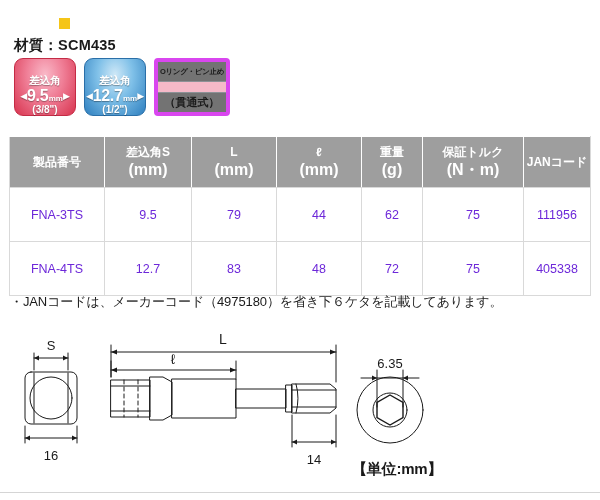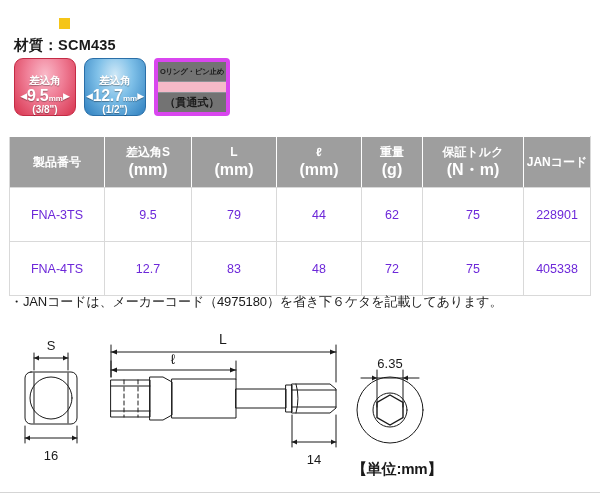--- a/index.html
+++ b/index.html
@@ -291,21 +291,21 @@
     </tr>
   </thead>
   <tbody>
     <tr>
       <td>FNA-3TS</td>
       <td>9.5</td>
       <td>79</td>
       <td>44</td>
       <td>62</td>
       <td>75</td>
-      <td>228901</td>
+      <td>111956</td>
     </tr>
     <tr>
       <td>FNA-4TS</td>
       <td>12.7</td>
       <td>83</td>
       <td>48</td>
       <td>72</td>
       <td>75</td>
       <td>405338</td>
     </tr>

